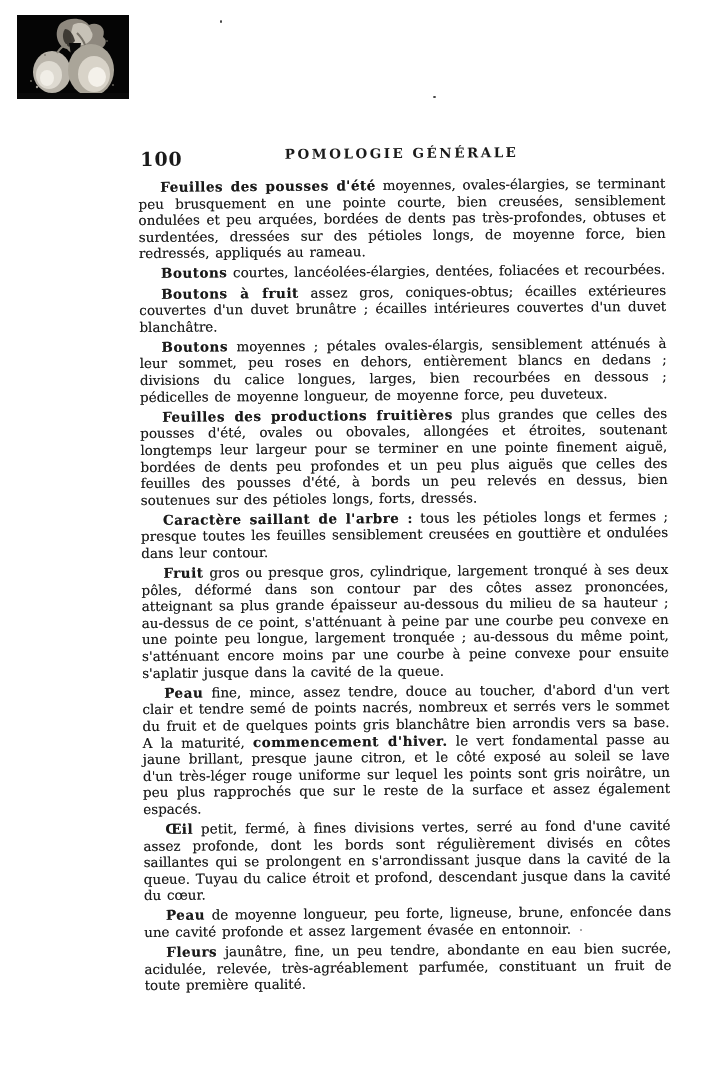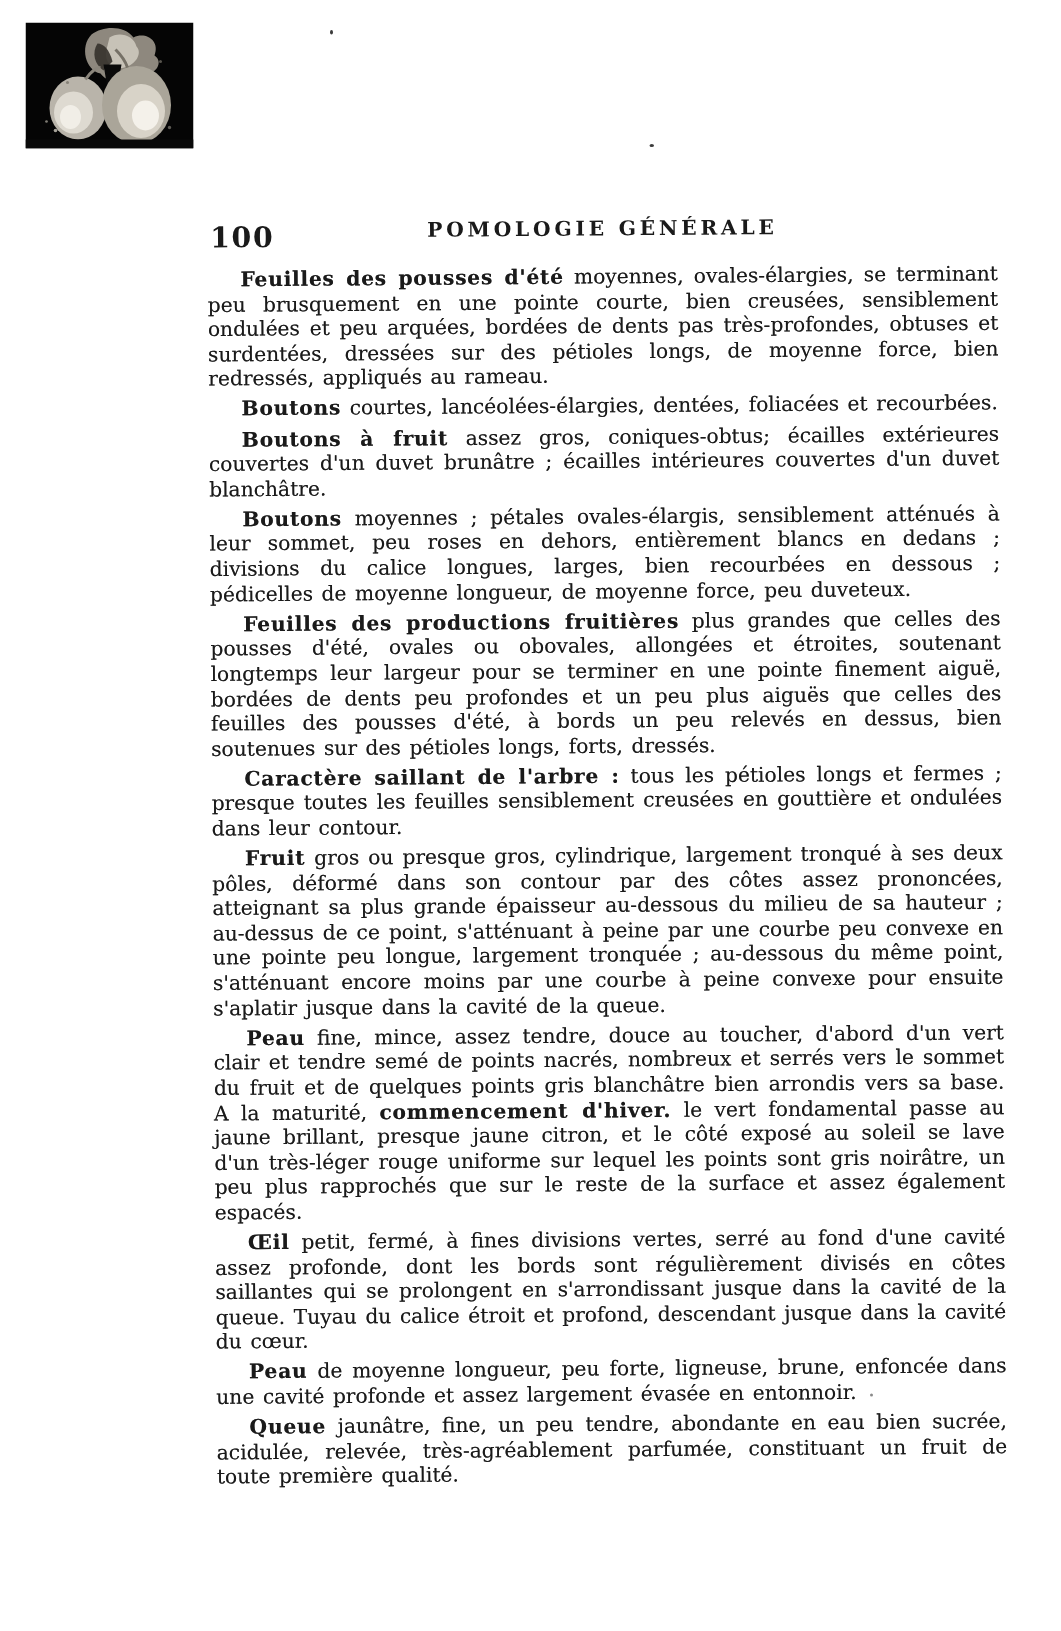--- a/index.html
+++ b/index.html
@@ -139,15 +139,15 @@
   <p class="para"><b class="lead">Caractère saillant de l'arbre :</b><span> tous les pétioles longs et fermes ; presque toutes les feuilles sensiblement creusées en gouttière et ondulées dans leur contour.</span></p>
 
   <p class="para"><b class="lead">Fruit</b><span> gros ou presque gros, cylindrique, largement tronqué à ses deux pôles, déformé dans son contour par des côtes assez prononcées, atteignant sa plus grande épaisseur au-dessous du milieu de sa hauteur ; au-dessus de ce point, s'atténuant à peine par une courbe peu convexe en une pointe peu longue, largement tronquée ; au-dessous du même point, s'atténuant encore moins par une courbe à peine convexe pour ensuite s'aplatir jusque dans la cavité de la queue.</span></p>
 
   <p class="para"><b class="lead">Peau</b><span> fine, mince, assez tendre, douce au toucher, d'abord d'un vert clair et tendre semé de points nacrés, nombreux et serrés vers le sommet du fruit et de quelques points gris blanchâtre bien arrondis vers sa base. A la maturité, </span><b class="lead-mid">commencement d'hiver.</b><span> le vert fondamental passe au jaune brillant, presque jaune citron, et le côté exposé au soleil se lave d'un très-léger rouge uniforme sur lequel les points sont gris noirâtre, un peu plus rapprochés que sur le reste de la surface et assez également espacés.</span></p>
 
   <p class="para"><b class="lead">Œil</b><span> petit, fermé, à fines divisions vertes, serré au fond d'une cavité assez profonde, dont les bords sont régulièrement divisés en côtes saillantes qui se prolongent en s'arrondissant jusque dans la cavité de la queue. Tuyau du calice étroit et profond, descendant jusque dans la cavité du cœur.</span></p>
 
   <p class="para"><b class="lead">Peau</b><span> de moyenne longueur, peu forte, ligneuse, brune, enfoncée dans une cavité profonde et assez largement évasée en entonnoir.</span></p>
 
-  <p class="para"><b class="lead">Queue</b><span> jaunâtre, fine, un peu tendre, abondante en eau bien sucrée, acidulée, relevée, très-agréablement parfumée, constituant un fruit de toute première qualité.</span></p>
+  <p class="para"><b class="lead">Fleurs</b><span> jaunâtre, fine, un peu tendre, abondante en eau bien sucrée, acidulée, relevée, très-agréablement parfumée, constituant un fruit de toute première qualité.</span></p>
 
 </div>
 
 </body></html>

